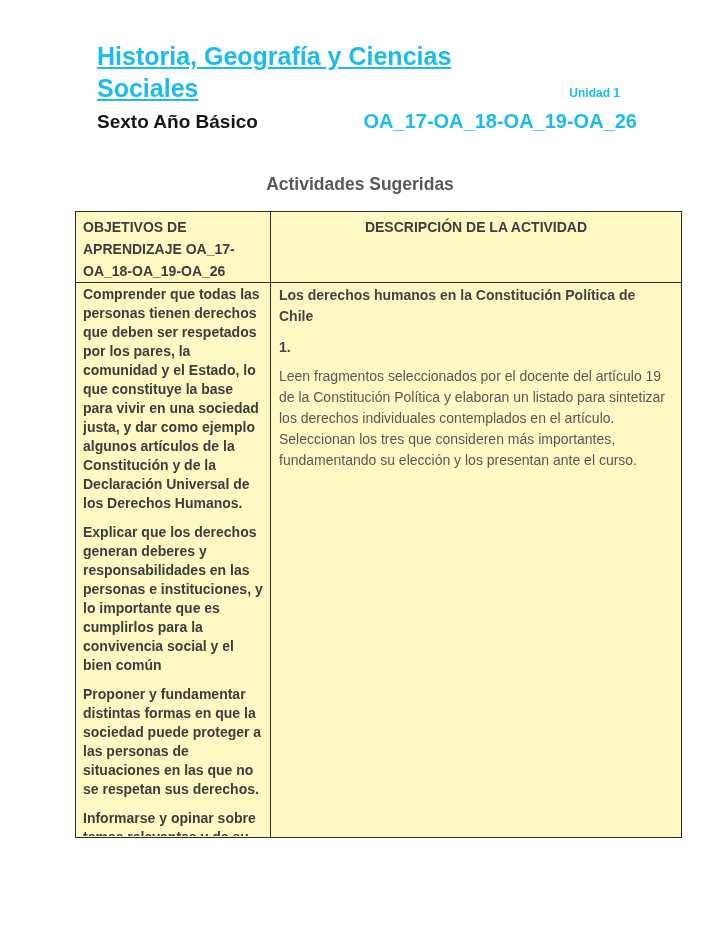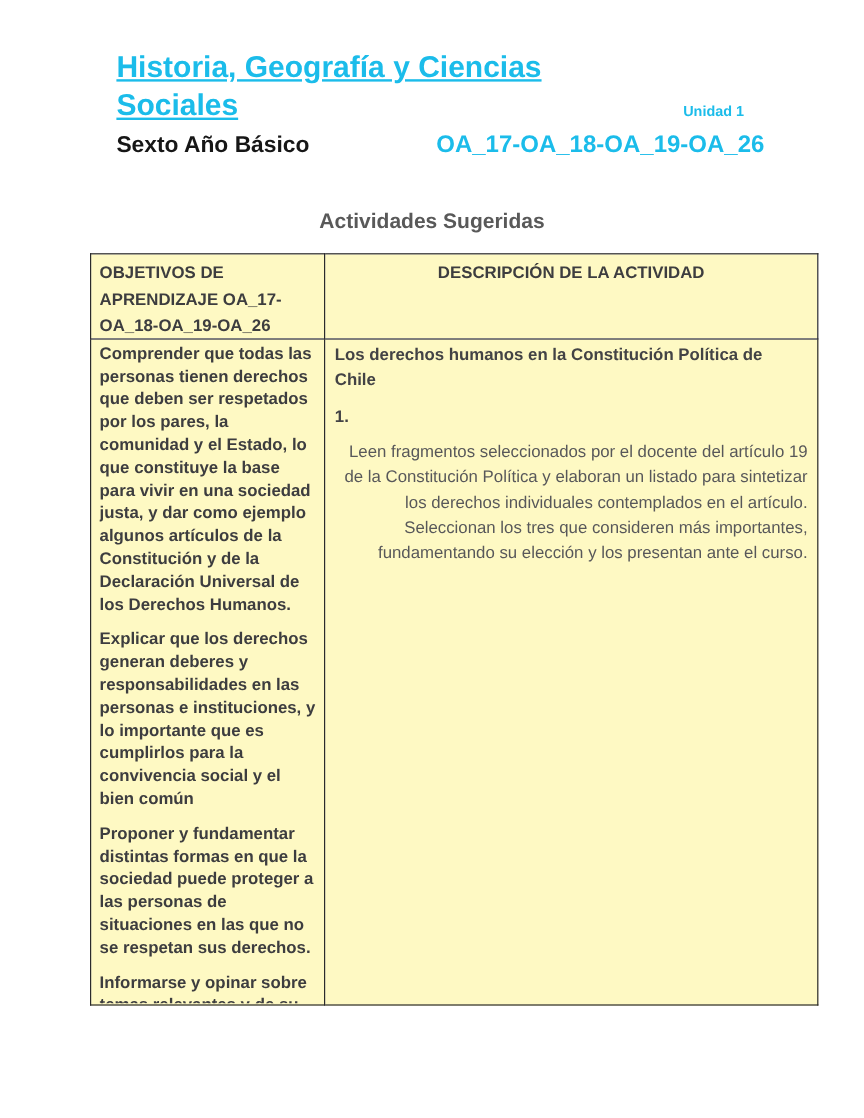--- a/index.html
+++ b/index.html
@@ -132,21 +132,20 @@
     line-height: 21px;
     font-weight: bold;
     color: #434345;
   }
   .activity-text {
     margin: 0;
     font-size: 14px;
     line-height: 21px;
     font-weight: normal;
     color: #58585a;
-    text-align: right;
   }
 </style>
 </head>
 <body>
 
 <div class="page">
 
   <header class="doc-header">
     <h1 class="doc-title">Historia, Geografía y Ciencias
 Sociales</h1>

